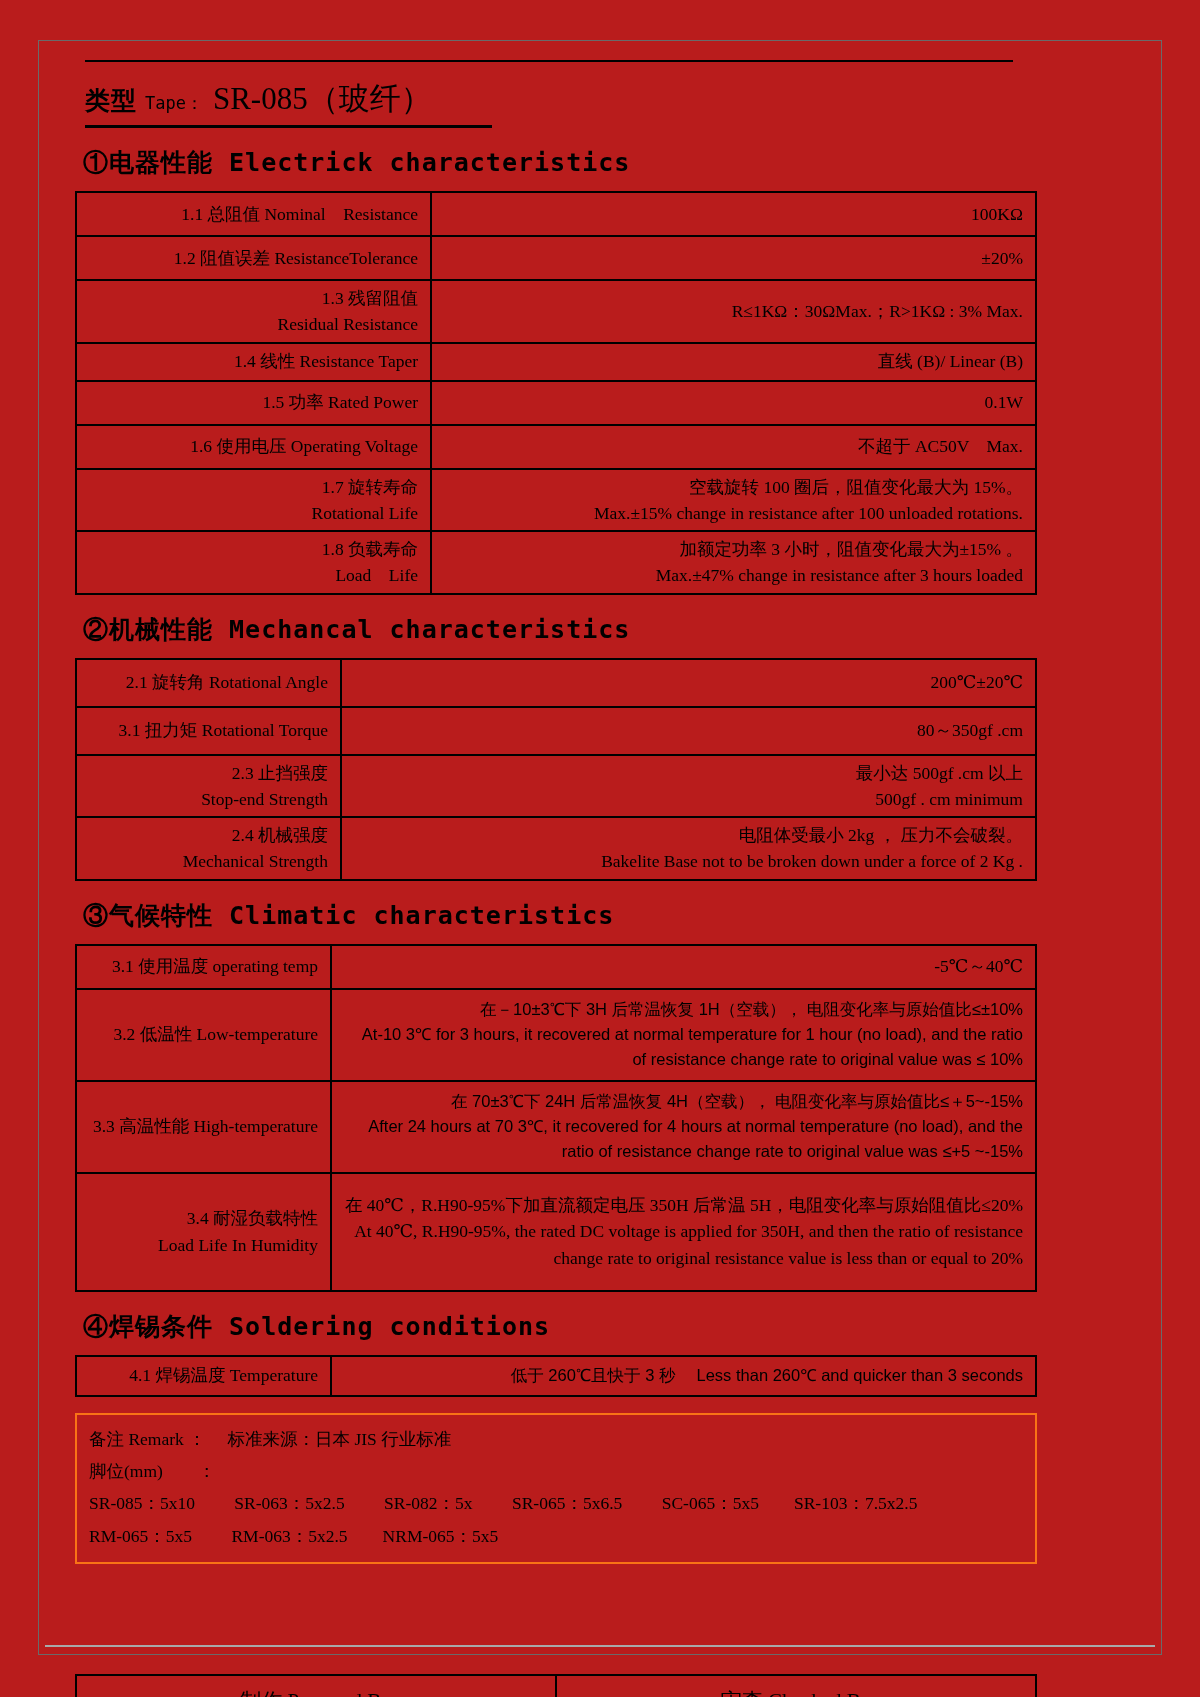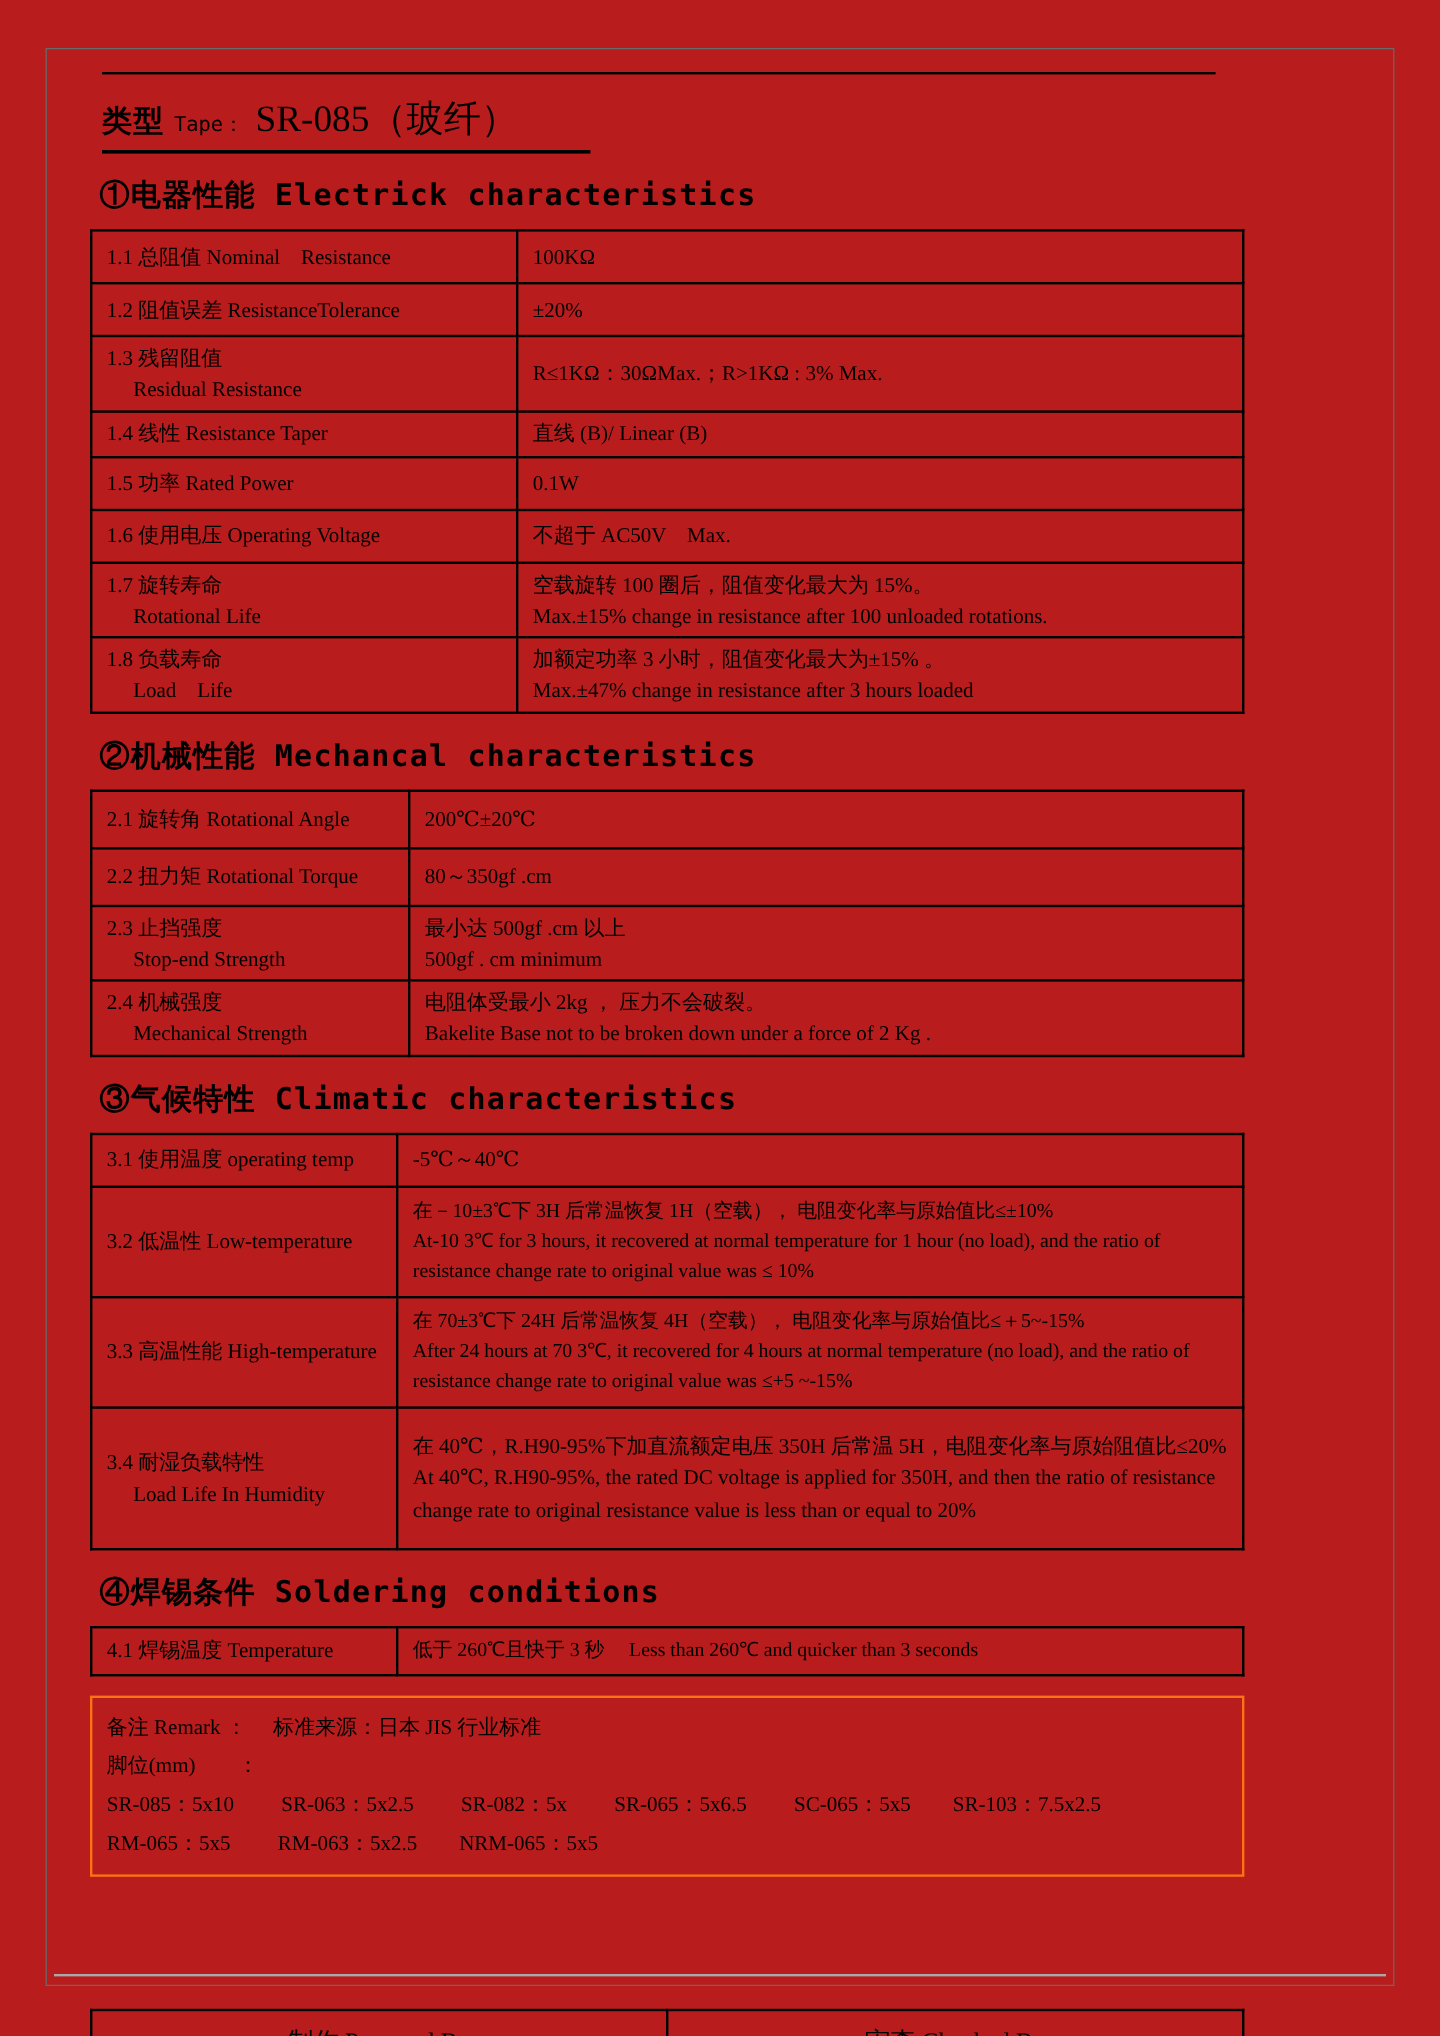--- a/index.html
+++ b/index.html
@@ -29,29 +29,30 @@
   .title-tape{font-size:17px;margin-left:4px;font-family:"DejaVu Sans Mono","Liberation Mono",monospace;}
   .title-model{font-size:31px;margin-left:6px;}
   .sec-heading{
     font-family:"DejaVu Sans Mono","Liberation Mono",monospace;
     font-size:25px;letter-spacing:1px;
     margin:18px 0 12px 8px;white-space:nowrap;font-weight:bold;
   }
   table.spec{
     border-collapse:collapse;width:962px;table-layout:fixed;
     font-size:17.5px;
+    text-align:right;
   }
   table.spec td{
     border:2px solid #000;
     vertical-align:middle;
     padding:4px 12px;
     line-height:1.5;
   }
   .lab .line2{padding-left:22px;}
-  .val .sans{font-family:Liberation Serif, serif;font-size:16.5px;}
+  .val .sans{font-family:Liberation Sans, sans-serif;font-size:16.5px;}
   .remark-box{
     border:2px solid #f97316;width:934px;
     margin-top:16px;
     padding:8px 12px 10px 12px;
     font-size:17.5px;line-height:1.85;
   }
   table.signoff{
     border-collapse:collapse;width:962px;table-layout:fixed;
     margin-top:110px;
     font-size:21px;text-align:center;
@@ -169,21 +170,21 @@
         <tr style="height:48px">
           <td class="lab">
               <div>2.1  旋转角 Rotational Angle</div>
             </td>
           <td class="val">
               <div>200℃±20℃</div>
             </td>
         </tr>
         <tr style="height:48px">
           <td class="lab">
-              <div>2.2  扭力矩  Rotational Torque</div>
+              <div>3.1  扭力矩  Rotational Torque</div>
             </td>
           <td class="val">
               <div>80～350gf .cm</div>
             </td>
         </tr>
         <tr style="height:58px">
           <td class="lab">
             <div>2.3  止挡强度</div>
             <div class="line2">Stop-end Strength</div>
           </td>

